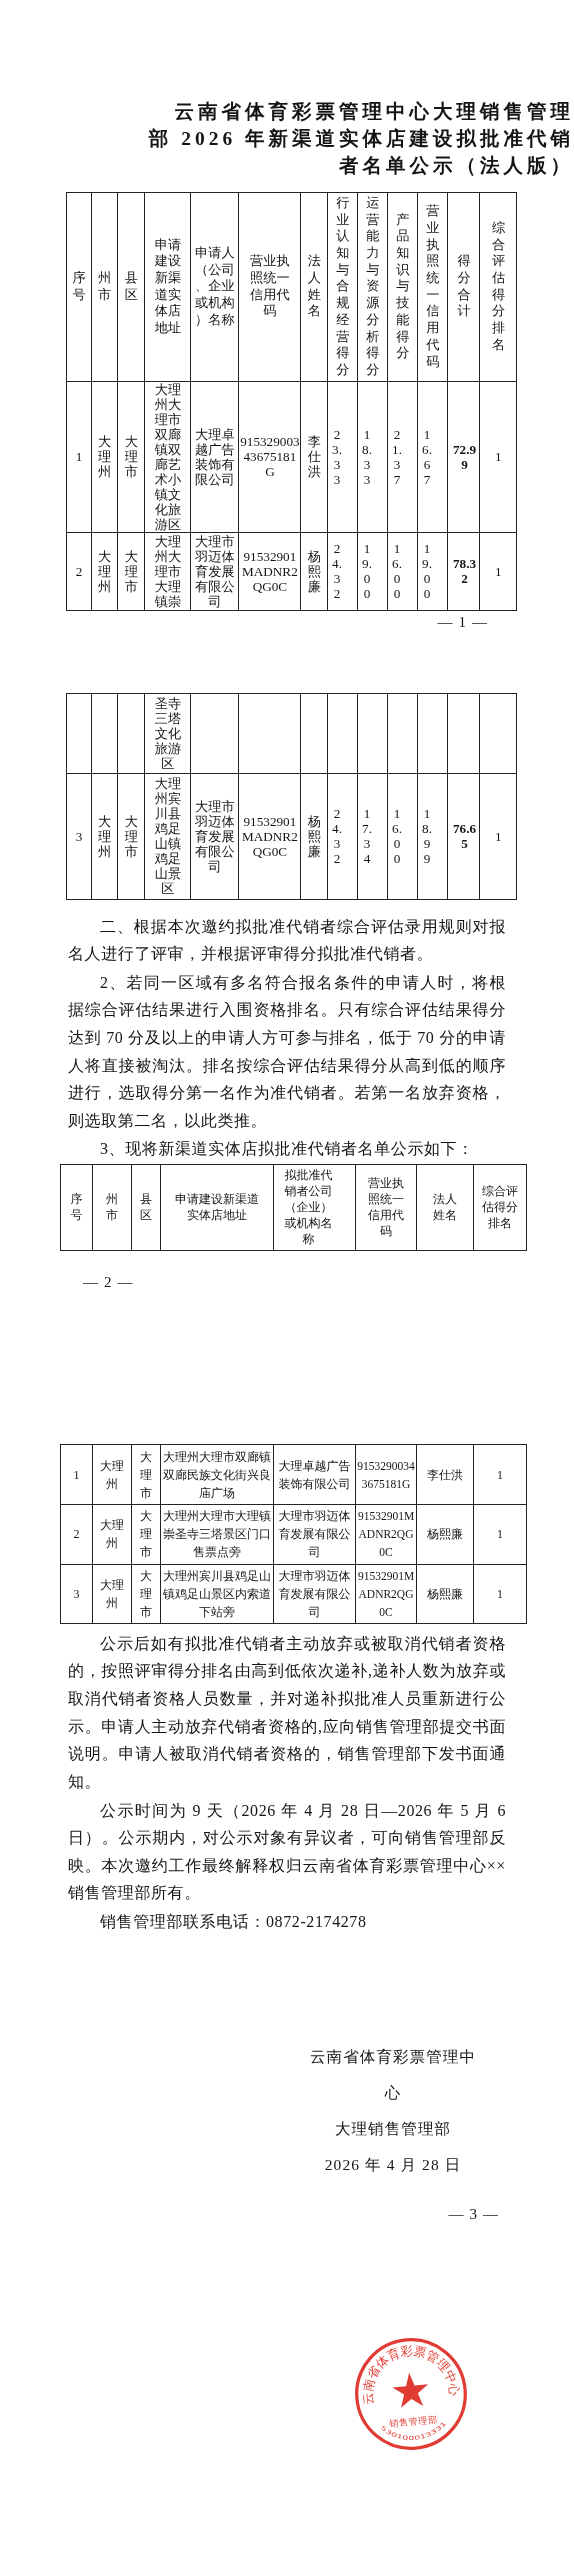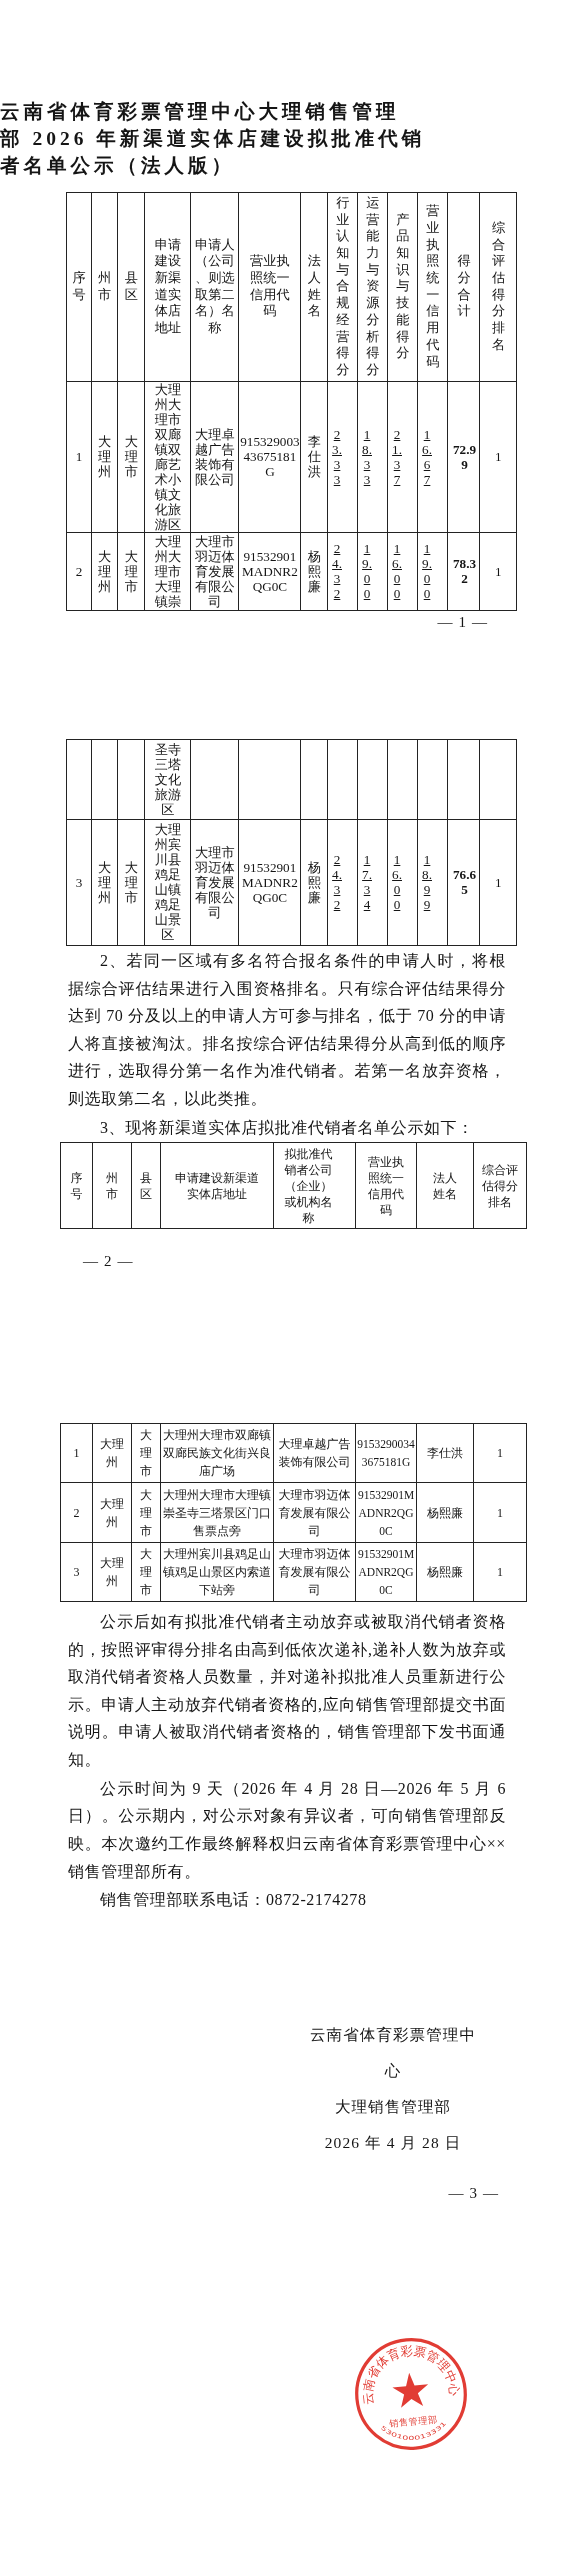--- a/index.html
+++ b/index.html
@@ -1,46 +1,46 @@
 <!DOCTYPE html>
 <html style="font-size:9.2px"><head>
 <meta charset="utf-8">
 <style>
   html,body{margin:0;padding:0;background:#ffffff;}
   .doc{
     position:relative;width:574px;height:2576px;background:#fff;overflow:hidden;
     font-family:"Liberation Serif","DejaVu Serif",serif;color:#151515;
   }
-  .title{padding-top:98px;text-align:left;font-weight:bold;font-size:19.5px;line-height:27px;letter-spacing:4px;}
+  .title{padding-top:98px;text-align:right;font-weight:bold;font-size:19.5px;line-height:27px;letter-spacing:4px;}
   .para{margin:0 68px;font-size:16px;line-height:27.6px;text-align:justify;letter-spacing:0.6px;}
   .indent{text-indent:2em;}
   .mt18{margin-top:10.3px;} .mt8{margin-top:4.6px;} .mt2{margin-top:1.1px;}
   .pgnum{font-size:15px;line-height:23px;letter-spacing:1.1px;}
   .pg-r{text-align:right;margin-right:86px;}
   .pg-l{text-align:left;margin-left:83px;}
 
   table{border-collapse:collapse;table-layout:fixed;}
   th,td{border:0.6px solid #232323;text-align:center;vertical-align:middle;
         word-break:break-all;line-break:anywhere;font-weight:normal;padding:0;}
   
   .t1{width:451px;margin-left:66px;}
   .t1 th{font-size:13.2px;line-height:16.7px;padding-top:2.3px;padding-bottom:2.3px;}
   .t1 td{font-size:13.2px;line-height:15px;}
   .t1a{margin-top:12.6px;border-bottom:1.1px solid #232323;}
   .t1a thead th{border-bottom:1.1px solid #232323;}
-  .t1b{margin-top:105px;border-top:1.1px solid #232323;}
+  .t1b{margin-top:59px;border-top:1.1px solid #232323;}
   .c-no  {padding-left:4.6px;padding-right:4.6px;}
   .c-geo {padding-left:5.7px;padding-right:5.7px;}
   .c-addr{padding-left:8px;padding-right:8px;}
   .c-name{padding-left:3.4px;padding-right:3.4px;}
   th.c-code{padding-left:6.9px;padding-right:6.9px;}
   td.c-code{padding-left:0.6px;padding-right:0.6px;}
   .c-leg {padding-left:6.3px;padding-right:6.3px;}
   th.c-sc{padding-left:5.7px;padding-right:5.7px;}
-  td.c-sc{padding-left:2.3px;padding-right:14px;text-decoration:underline;}
+  td.c-sc{padding-left:2.3px;padding-right:14px;}
   th.c-tot{padding-left:9.2px;padding-right:9.2px;}
   td.c-tot{padding-left:2.3px;padding-right:1px;font-weight:bold;}
   th.c-rk{padding-left:11.5px;padding-right:11.5px;}
   td.c-rk{padding-left:2.3px;padding-right:2.3px;}
 
   
   .t2{width:465px;margin-left:60px;}
   .t2 th{font-size:12px;line-height:16px;padding-top:2.3px;padding-bottom:2.3px;}
   .t2 td{font-size:12px;line-height:18px;padding-top:2.3px;padding-bottom:2.3px;}
   .t2h{margin-top:1.1px;}
@@ -92,21 +92,21 @@
         <col style="width:30px">
         <col style="width:32px">
         <col style="width:37px">
     </colgroup>
     <thead>
       <tr>
         <th class="c-no">序号</th>
         <th class="c-geo">州市</th>
         <th class="c-geo">县区</th>
         <th class="c-addr">申请建设新渠道实体店地址</th>
-        <th class="c-name">申请人（公司、则选取第二名）名称</th>
+        <th class="c-name">申请人（公司、企业或机构）名称</th>
         <th class="c-code">营业执照统一信用代码</th>
         <th class="c-leg">法人姓名</th>
         <th class="c-sc">行业认知与合规经营得分</th>
         <th class="c-sc">运营能力与资源分析得分</th>
         <th class="c-sc">产品知识与技能得分</th>
         <th class="c-sc">营业执照统一信用代码</th>
         <th class="c-tot">得分合计</th>
         <th class="c-rk">综合评估得分排名</th>
       </tr>
     </thead>
@@ -189,20 +189,21 @@
         <td class="c-sc">24.32</td>
         <td class="c-sc">17.34</td>
         <td class="c-sc">16.00</td>
         <td class="c-sc">18.99</td>
         <td class="c-tot">76.65</td>
         <td class="c-rk">1</td>
       </tr>
     </tbody>
   </table>
 
+  <div class="para indent" style="margin-top:12.6px">二、根据本次邀约拟批准代销者综合评估录用规则对报名人进行了评审，并根据评审得分拟批准代销者。</div>
   <div class="para indent mt2">2、若同一区域有多名符合报名条件的申请人时，将根据综合评估结果进行入围资格排名。只有综合评估结果得分达到 70 分及以上的申请人方可参与排名，低于 70 分的申请人将直接被淘汰。排名按综合评估结果得分从高到低的顺序进行，选取得分第一名作为准代销者。若第一名放弃资格，则选取第二名，以此类推。</div>
   <div class="para indent mt2">3、现将新渠道实体店拟批准代销者名单公示如下：</div>
 
   <table class="t2 t2h">
     <colgroup>
       <col style="width:32px">
         <col style="width:39px">
         <col style="width:29px">
       <col style="width:113px">
         <col style="width:82px">

